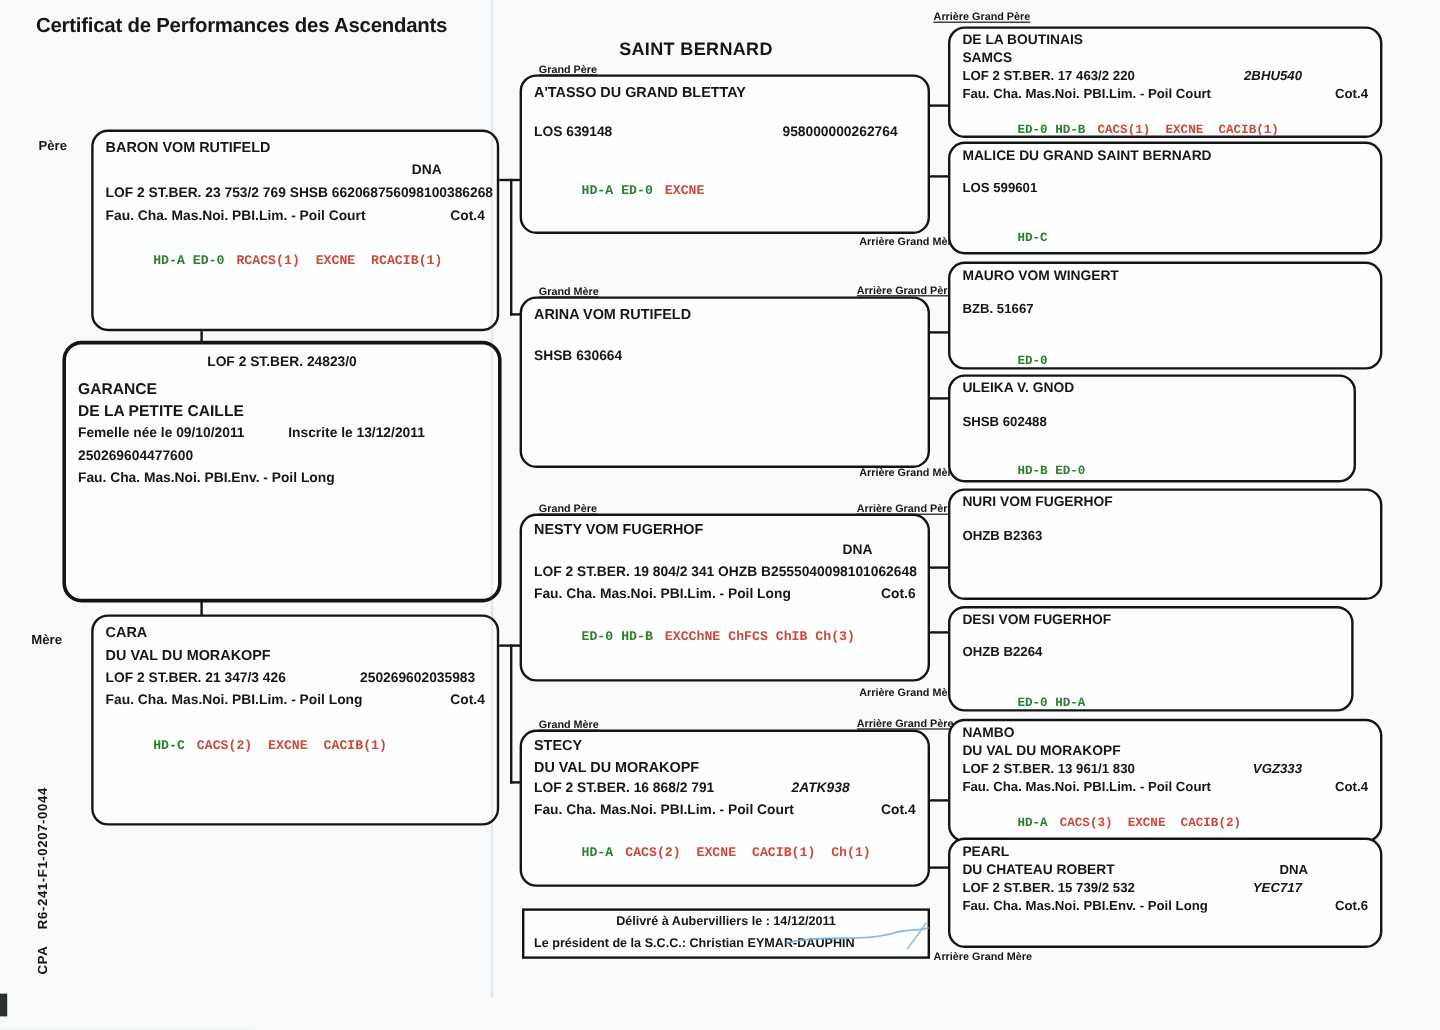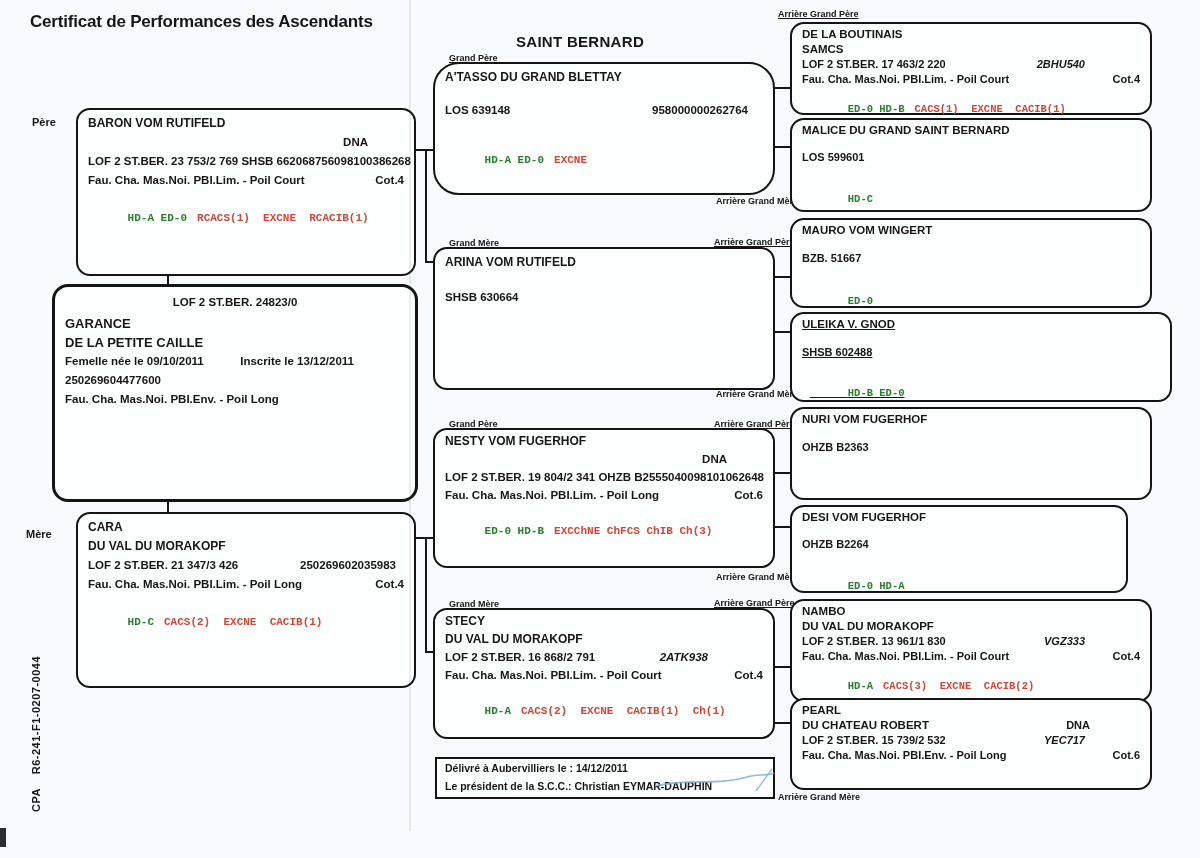--- a/index.html
+++ b/index.html
@@ -25,35 +25,35 @@
   .cl{position:absolute;background:#161616;}
   #title{position:absolute;left:30px;top:12px;font-size:17px;font-weight:bold;letter-spacing:-0.2px;}
   #breed{position:absolute;left:420px;top:33px;width:320px;text-align:center;font-size:15px;font-weight:bold;letter-spacing:0.3px;}
   #pere-lbl{position:absolute;left:32px;top:116px;font-size:11px;font-weight:bold;}
   #mere-lbl{position:absolute;left:26px;top:528px;font-size:11px;font-weight:bold;}
   #sidecode{position:absolute;left:30px;top:812px;transform:rotate(-90deg);transform-origin:0 0;
             font-size:11px;font-weight:bold;white-space:pre;letter-spacing:0.5px;}
   #bx-baron{left:76px;top:108px;width:340px;height:168px;}
   #bx-garance{left:52px;top:284px;width:366px;height:218px;border-width:3px;border-radius:16px;padding-top:6px;}
   #bx-cara{left:76px;top:512px;width:340px;height:176px;}
-  #bx-atasso{left:433px;top:62px;width:342px;height:133px;border-radius:26px;}
+  #bx-atasso{left:433px;top:62px;width:342px;height:133px;}
   #bx-arina{left:433px;top:247px;width:342px;height:143px;}
   #bx-nesty{left:433px;top:428px;width:342px;height:140px;line-height:18px;padding-top:2px;}
   #bx-stecy{left:433px;top:608px;width:342px;height:131px;line-height:18px;padding-top:2px;}
   #bx-samcs{left:790px;top:22px;width:362px;height:93px;}
   #bx-malice{left:790px;top:118px;width:362px;height:94px;}
   #bx-mauro{left:790px;top:218px;width:362px;height:90px;}
-  #bx-uleika{left:790px;top:312px;width:382px;height:90px;text-decoration:underline;}
+  #bx-uleika{left:790px;top:312px;width:340px;height:90px;}
   #bx-nuri{left:790px;top:407px;width:362px;height:93px;}
   #bx-desi{left:790px;top:505px;width:338px;height:88px;}
   #bx-nambo{left:790px;top:599px;width:362px;height:103px;}
   #bx-pearl{left:790px;top:698px;width:362px;height:92px;}
   #footer-box{position:absolute;left:435px;top:757px;width:340px;height:42px;background:#fdfefe;
               border:2px solid #141414;box-sizing:border-box;padding:3px 8px;font-size:10.5px;font-weight:bold;}
-  #footer-issued{}
+  #footer-issued{text-align:center;}
   #footer-pres{margin-top:6px;}
   #signature{position:absolute;left:652px;top:766px;}
   #crease{position:absolute;left:409px;top:0;width:2px;height:831px;background:rgba(100,110,115,0.12);}
   #scanband{position:absolute;left:0;top:831px;width:1200px;height:14px;
             background:linear-gradient(90deg,#2f3436,#454b4c 30%,#394042 60%,#4a5052 85%,#3c4object244);}
   #scanchip{position:absolute;left:0;top:828px;width:6px;height:19px;background:#2b2f30;}
 </style>
 </head>
 <body>
 

